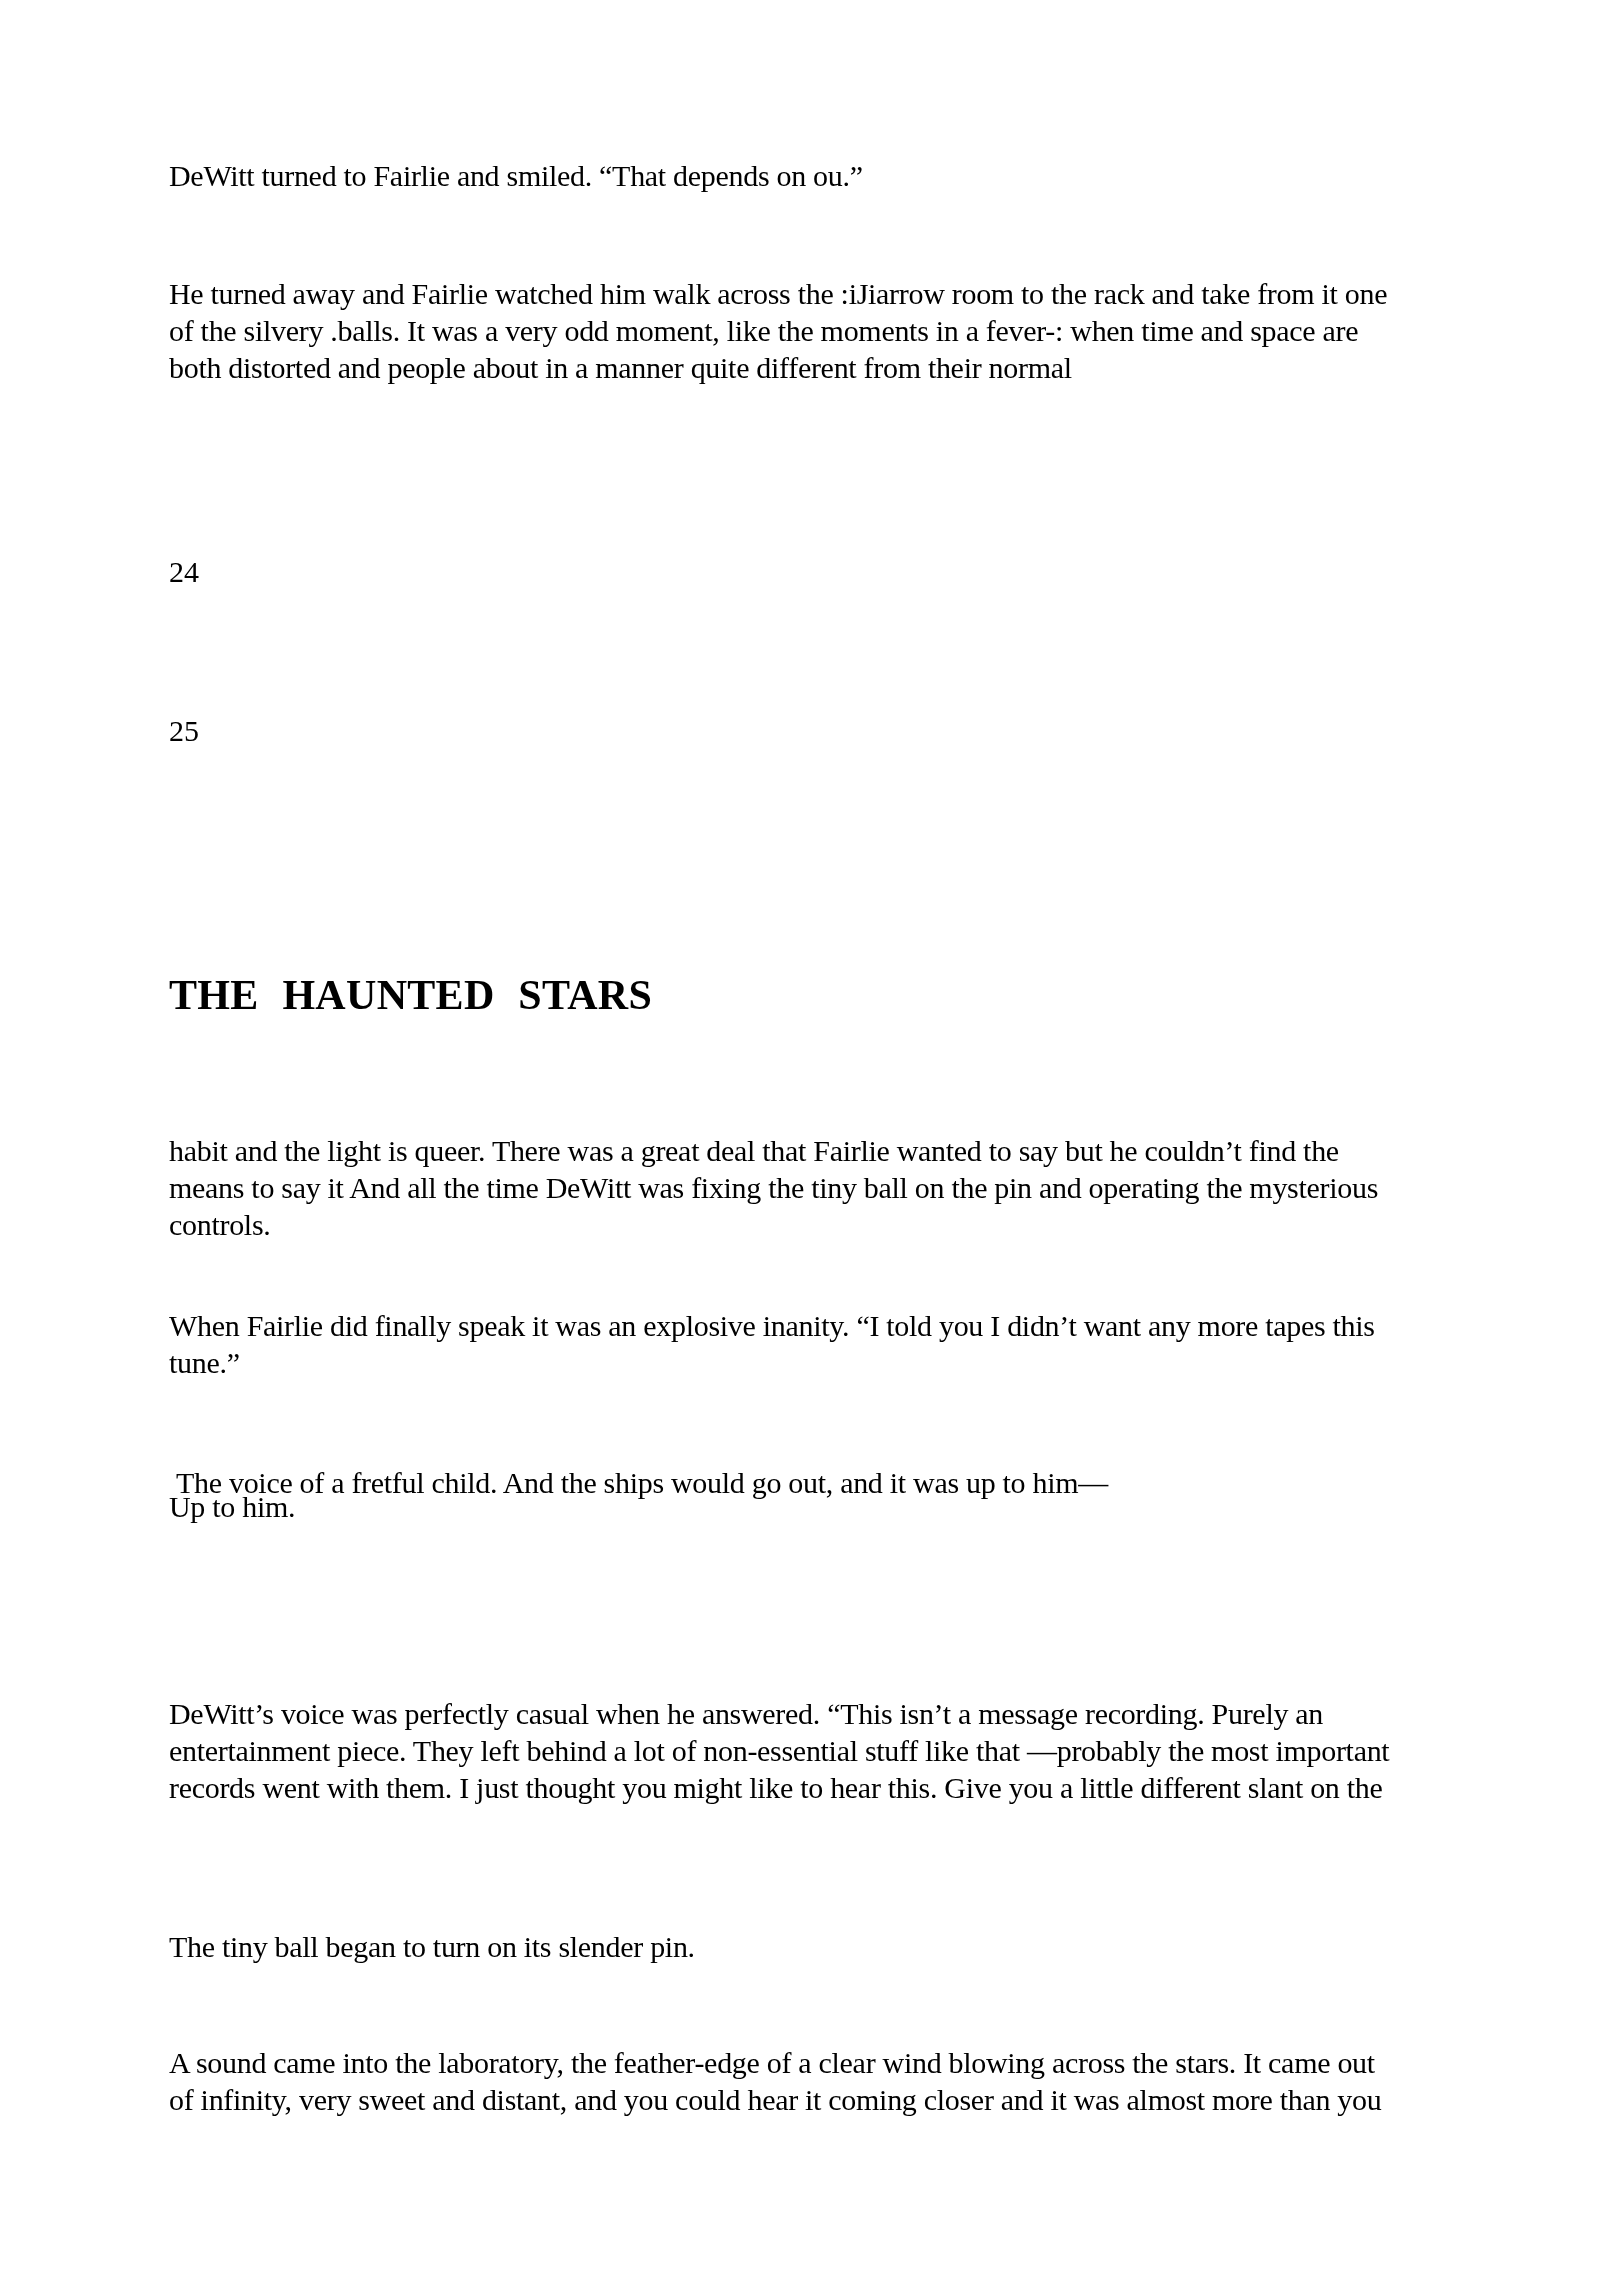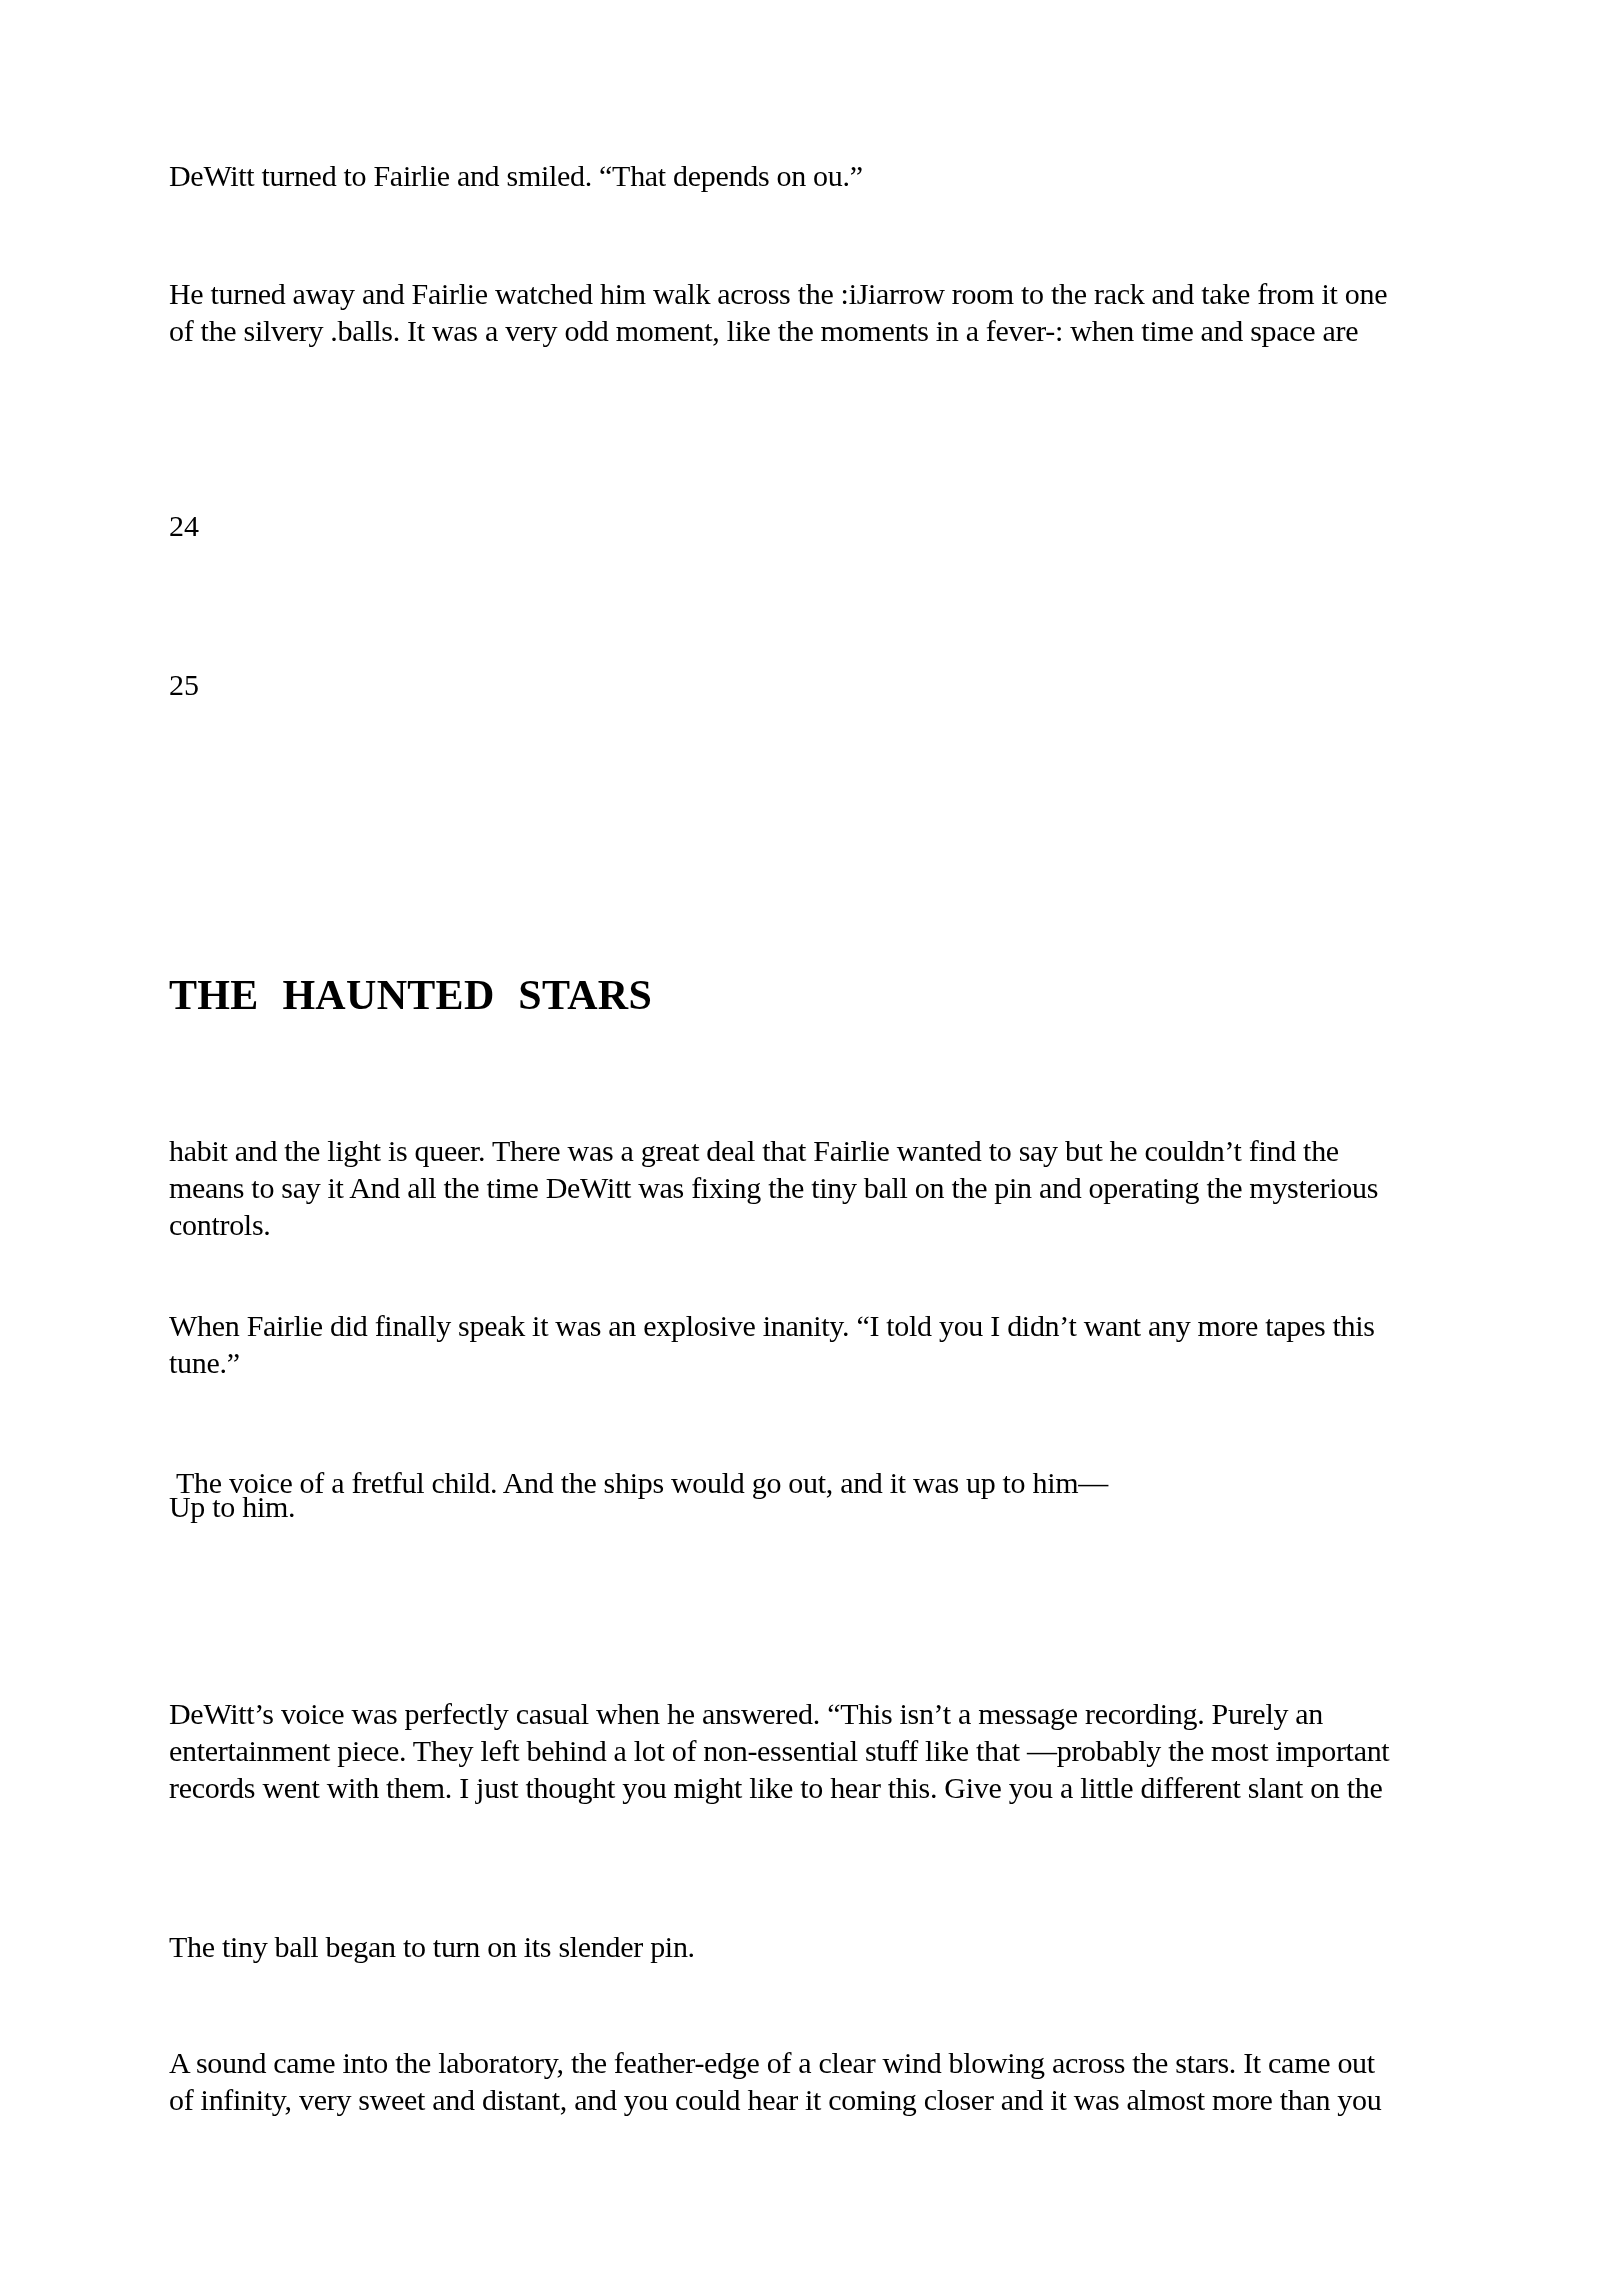--- a/index.html
+++ b/index.html
@@ -23,20 +23,21 @@
   .body-line {
     font-size: 30px;
     line-height: 37px;
     white-space: nowrap;
     letter-spacing: -0.3px;
   }
   .page-number {
     font-size: 30px;
     line-height: 37px;
     white-space: nowrap;
+    margin-top: 46px;
   }
   .running-head {
     font-size: 42px;
     line-height: 46px;
     font-weight: bold;
     white-space: nowrap;
     word-spacing: 13px;
     letter-spacing: 0.3px;
   }
 </style>
@@ -45,20 +46,21 @@
 
 <div class="page">
 
   <div class="block" style="top: 157px;">
     <div class="body-line">DeWitt turned to Fairlie and smiled. “That depends on ou.”</div>
   </div>
 
   <div class="block" style="top: 275px;">
     <div class="body-line">He turned away and Fairlie watched him walk across the :iJiarrow room to the rack and take from it one</div>
     <div class="body-line">of the silvery .balls. It was a very odd moment, like the moments in a fever-: when time and space are</div>
+    <div class="body-line">both distorted and people about in a manner quite different from their normal</div>
   </div>
 
   <div class="block" style="top: 507px;">
     <div class="page-number">24</div>
   </div>
 
   <div class="block" style="top: 666px;">
     <div class="page-number">25</div>
   </div>
 

